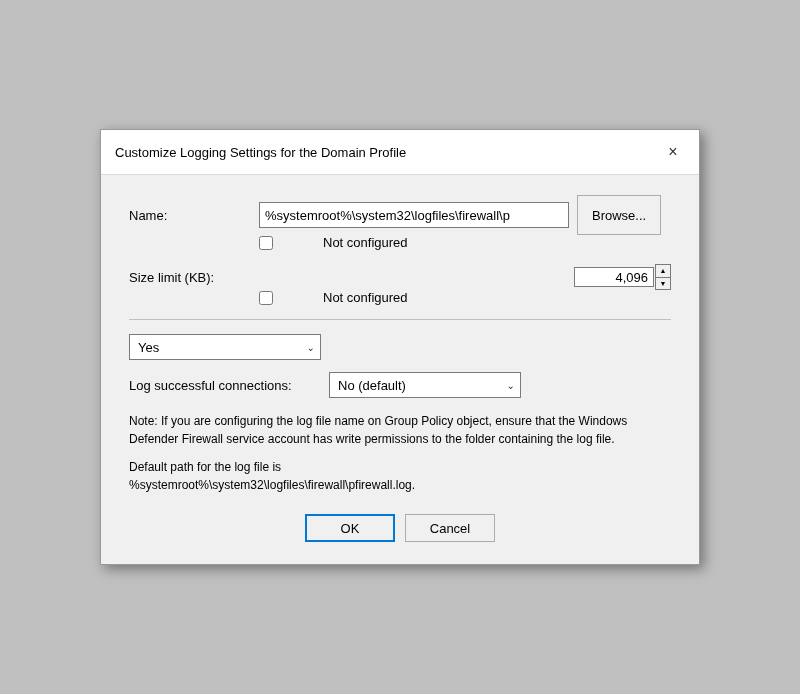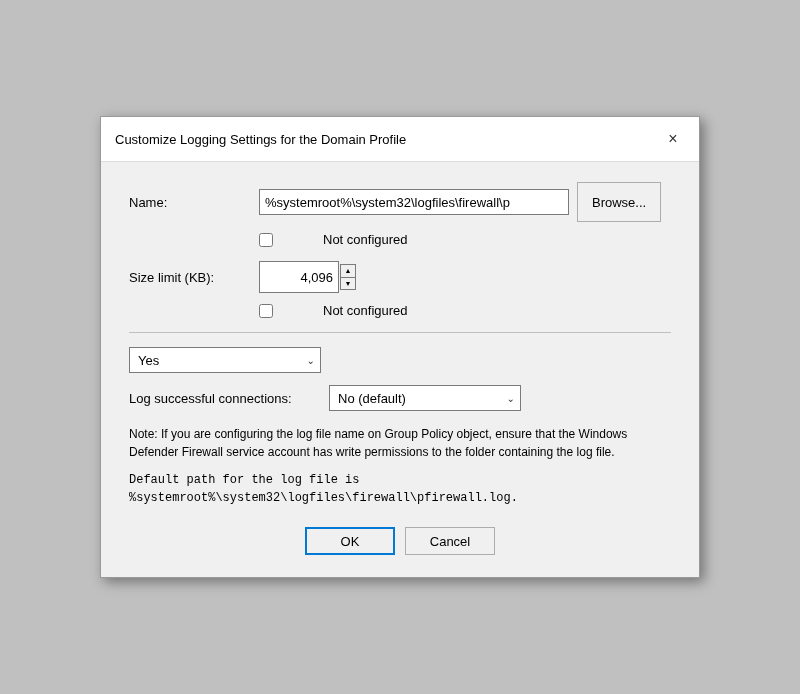--- a/index.html
+++ b/index.html
@@ -54,21 +54,21 @@
       background: none;
     }
 
     .dialog-body {
       padding: 20px 28px 16px 28px;
     }
 
     .form-row {
       display: flex;
       align-items: center;
-      margin-bottom: 10px;
+      justify-content: space-between;
     }
 
     .form-label {
       min-width: 130px;
       font-size: 13px;
       color: #000;
     }
 
     .form-field-group {
       display: flex;
@@ -119,21 +119,21 @@
       display: flex;
       align-items: center;
     }
 
     .number-input {
       border: 1px solid #7a7a7a;
       background: #fff;
       padding: 3px 5px;
       font-size: 13px;
       font-family: "Segoe UI", Tahoma, sans-serif;
-      height: 32px;
+      height: 20px;
       width: 80px;
       text-align: right;
       color: #000;
     }
 
     .spinner-btns {
       display: flex;
       flex-direction: column;
       margin-left: 1px;
       border: 1px solid #7a7a7a;
@@ -210,21 +210,20 @@
       line-height: 1.5;
       margin-top: 14px;
       margin-bottom: 10px;
     }
 
     .default-path-text {
       font-size: 12px;
       color: #000;
       line-height: 1.5;
       margin-bottom: 16px;
-      font-family: Liberation Mono, monospace;
     }
 
     .button-row {
       display: flex;
       justify-content: center;
       gap: 10px;
       padding-top: 4px;
       padding-bottom: 6px;
     }
 

